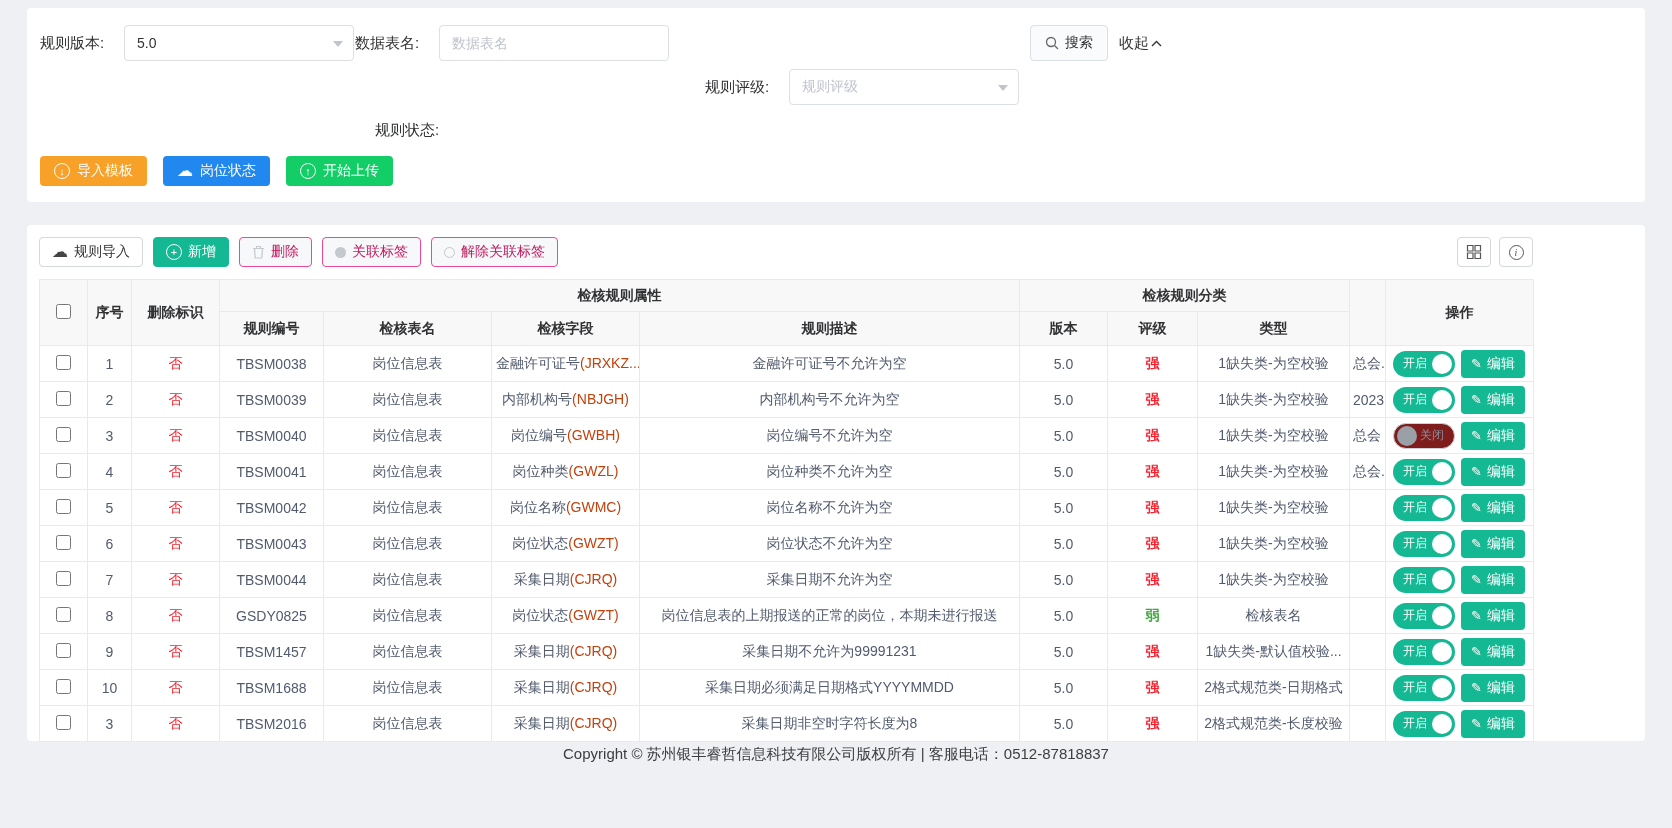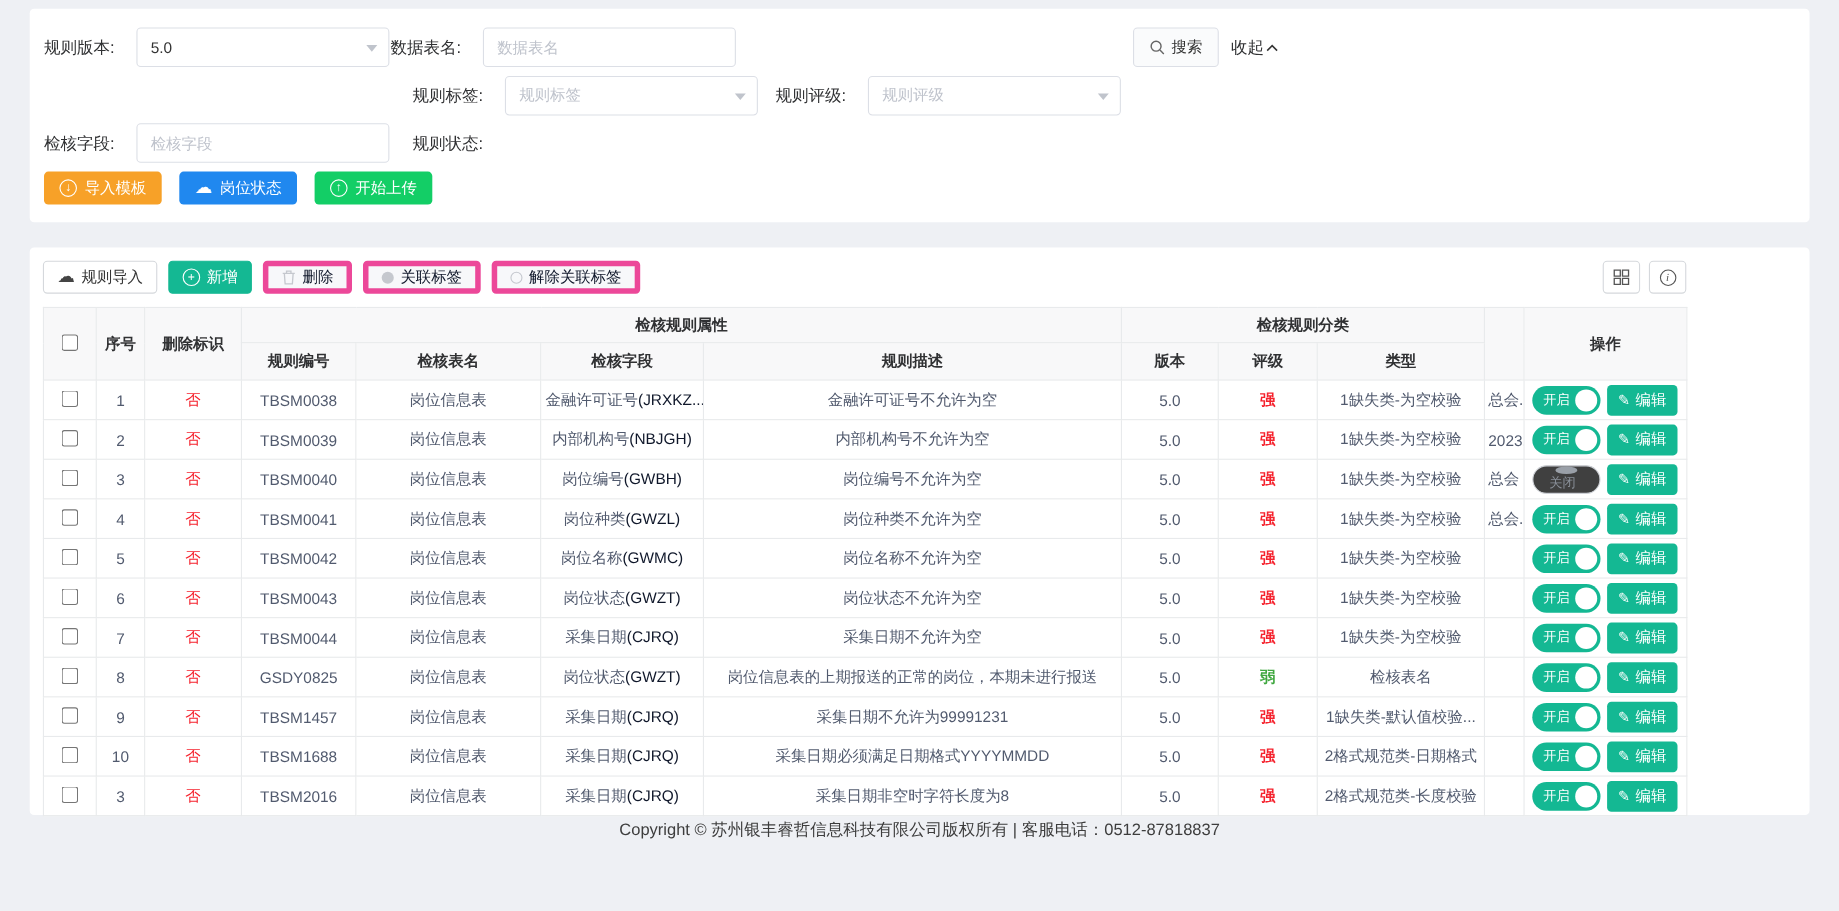--- a/index.html
+++ b/index.html
@@ -59,21 +59,21 @@
   
   .toolbar { position:absolute; left:0; top:0; width:100%; height:54px; padding:12px; }
   .toolbar-left { display:flex; gap:10px; }
   .tbtn {
     height:30px; border-radius:4px; font-size:14px; padding:0 12px;
     display:inline-flex; align-items:center; gap:6px; cursor:pointer;
     font-family:inherit;
   }
   .tbtn-outline { background:#fff; border:1px solid #d5d8dc; color:#333; }
   .tbtn-primary { background:#14b893; border:1px solid #14b893; color:#fff; }
-  .tbtn-disabled { background:#f7f8fa; border:5px solid #ec4899; color:#0f172a; cursor:not-allowed; }
+  .tbtn-disabled { background:#f7f8fa; border:1px solid #ec4899; color:#be185d; cursor:not-allowed; }
   .circle-ic-teal { border-color:#fff; }
   .dot-ic { width:11px; height:11px; border-radius:50%; background:#c5c8ce; display:inline-block; }
   .ring-ic { width:11px; height:11px; border-radius:50%; border:1.5px solid #c5c8ce; display:inline-block; }
   .toolbar-right { position:absolute; right:112px; top:12px; display:flex; gap:8px; }
   .ibtn {
     width:34px; height:30px; background:#fff; border:1px solid #d5d8dc; border-radius:4px;
     display:inline-flex; align-items:center; justify-content:center; cursor:pointer;
   }
   .info-glyph {
     width:15px; height:15px; border:1px solid #555; border-radius:50%;
@@ -83,35 +83,35 @@
 
   
   .tbl-wrap { position:absolute; left:12px; top:54px; }
   table { border-collapse:collapse; table-layout:fixed; width:1494px; background:#fff; font-size:14px; color:#515a6e; }
   th, td { border:1px solid #e8eaec; text-align:center; padding:0 4px; overflow:hidden; white-space:nowrap; }
   thead th { background:#f8f8f9; color:#303133; font-weight:bold; font-size:14px; }
   thead tr.group-row th { height:32px; }
   thead tr.sub-row th { height:34px; }
   tbody td { height:36px; }
   .red { color:#f5222d; }
-  .code { color:#0f172a; }
+  .code { color:#c2410c; }
   .grade-strong { color:#f5222d; font-weight:bold; }
   .grade-weak { color:#3fa73f; font-weight:bold; }
   td.tag-cell { text-align:left; padding-left:3px; }
   input[type=checkbox] { width:15px; height:15px; accent-color:#14b893; }
 
   .op-wrap { display:flex; align-items:center; gap:6px; padding-left:3px; }
   .switch {
     width:62px; height:26px; border-radius:14px; display:inline-flex; align-items:center;
     padding:0 3px; cursor:pointer; flex:none;
   }
   .switch.on { background:#14b893; justify-content:space-between; }
   .switch.on .sw-label { color:#fff; font-size:12px; margin-left:7px; }
   .switch.on .sw-dot { width:20px; height:20px; border-radius:50%; background:#fff; }
-  .switch.off { background:#404040; border:1px solid #cdd0d5; justify-content:space-between;flex-direction:column; }
+  .switch.off { background:#7f1d1d; border:1px solid #cdd0d5; justify-content:space-between; }
   .switch.off .sw-dot { width:20px; height:20px; border-radius:50%; background:#9aa0a8; }
   .switch.off .sw-label { color:#8a9099; font-size:12px; margin-right:7px; }
   .edit-btn {
     height:28px; padding:0 10px; background:#14b893; color:#fff; border:none; border-radius:4px;
     font-size:14px; display:inline-flex; align-items:center; gap:5px; cursor:pointer; flex:none;
     font-family:inherit;
   }
   .pencil { font-size:13px; line-height:1; }
 
   .footer {
@@ -149,40 +149,29 @@
     </button>
 
     <div class="collapse" style="left:1092px;top:17px">
       <span>收起</span>
       <svg width="11" height="7" viewBox="0 0 11 7">
           <polyline points="1,6 5.5,1.5 10,6" fill="none" stroke="#333" stroke-width="1.4"></polyline>
         </svg>
     </div>
 
 
-    <div class="field" style="left:348px;top:61px">
-      <span class="f-label">规则标签:</span>
-      <div class="f-select">
-        <span class="f-ph">规则标签</span>
-        <span class="caret"></span>
-      </div>
-    </div>
 
     <div class="field" style="left:678px;top:61px">
       <span class="f-label">规则评级:</span>
       <div class="f-select">
         <span class="f-ph">规则评级</span>
         <span class="caret"></span>
       </div>
     </div>
 
-    <div class="field" style="left:13px;top:104px">
-      <span class="f-label">检核字段:</span>
-      <input class="f-input" type="text" placeholder="检核字段" style="">
-    </div>
 
     <div class="field" style="left:348px;top:104px">
       <span class="f-label">规则状态:</span>
     </div>
 
     <div class="action-row">
       <button class="abtn btn-orange">
         <span class="circle-ic">↓</span>
         <span>导入模板</span>
       </button>

